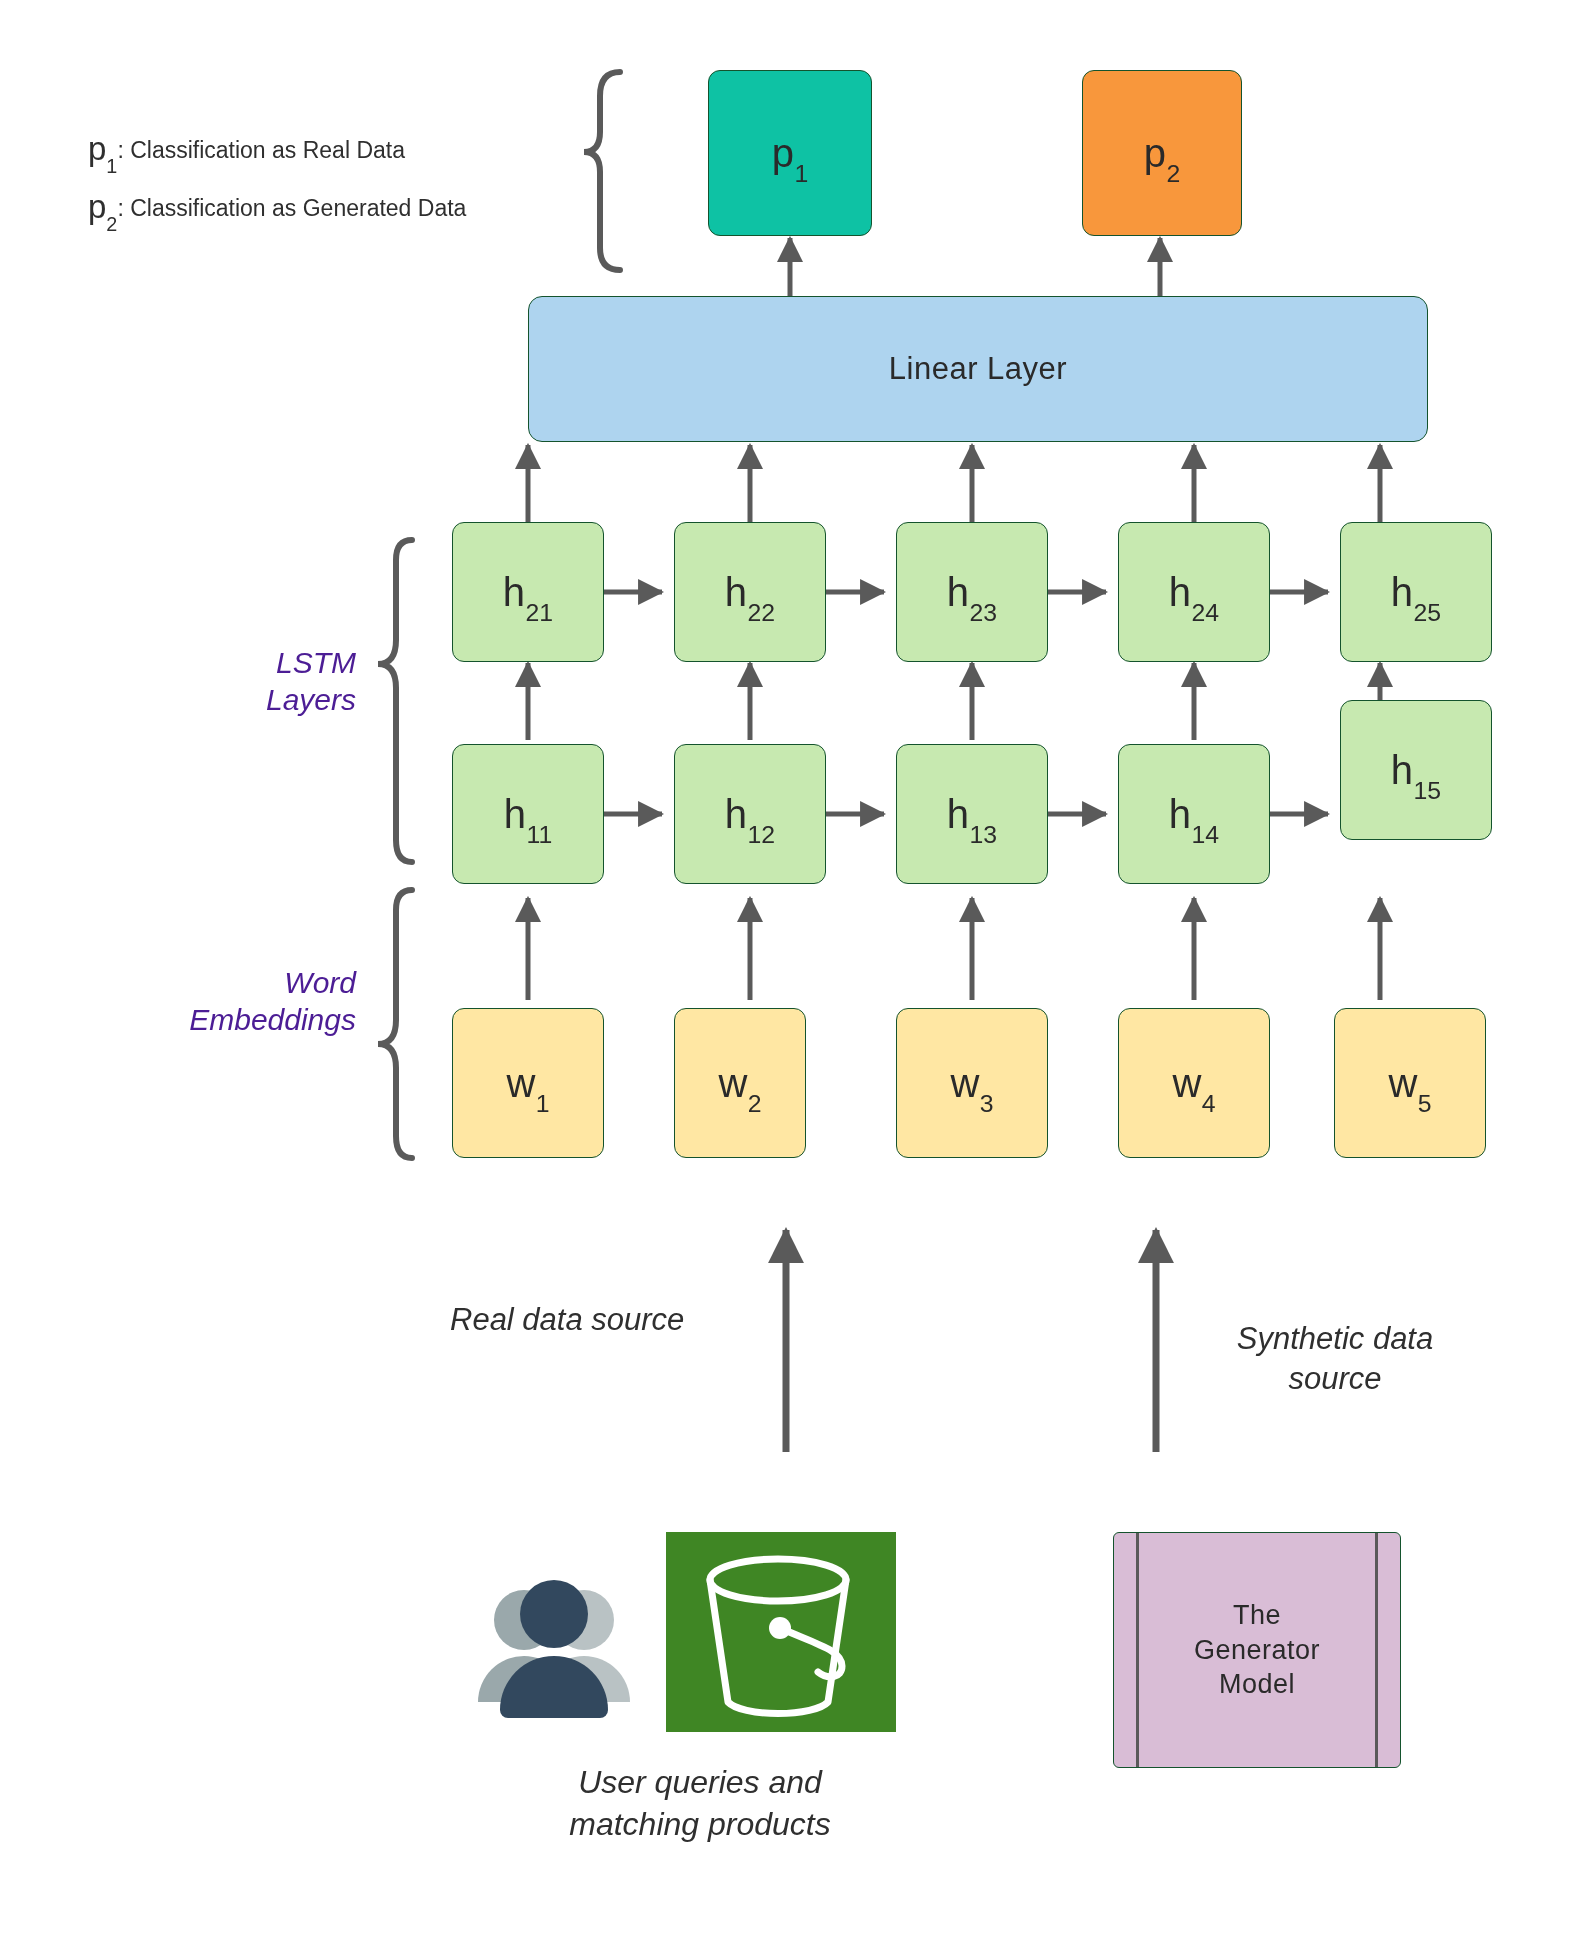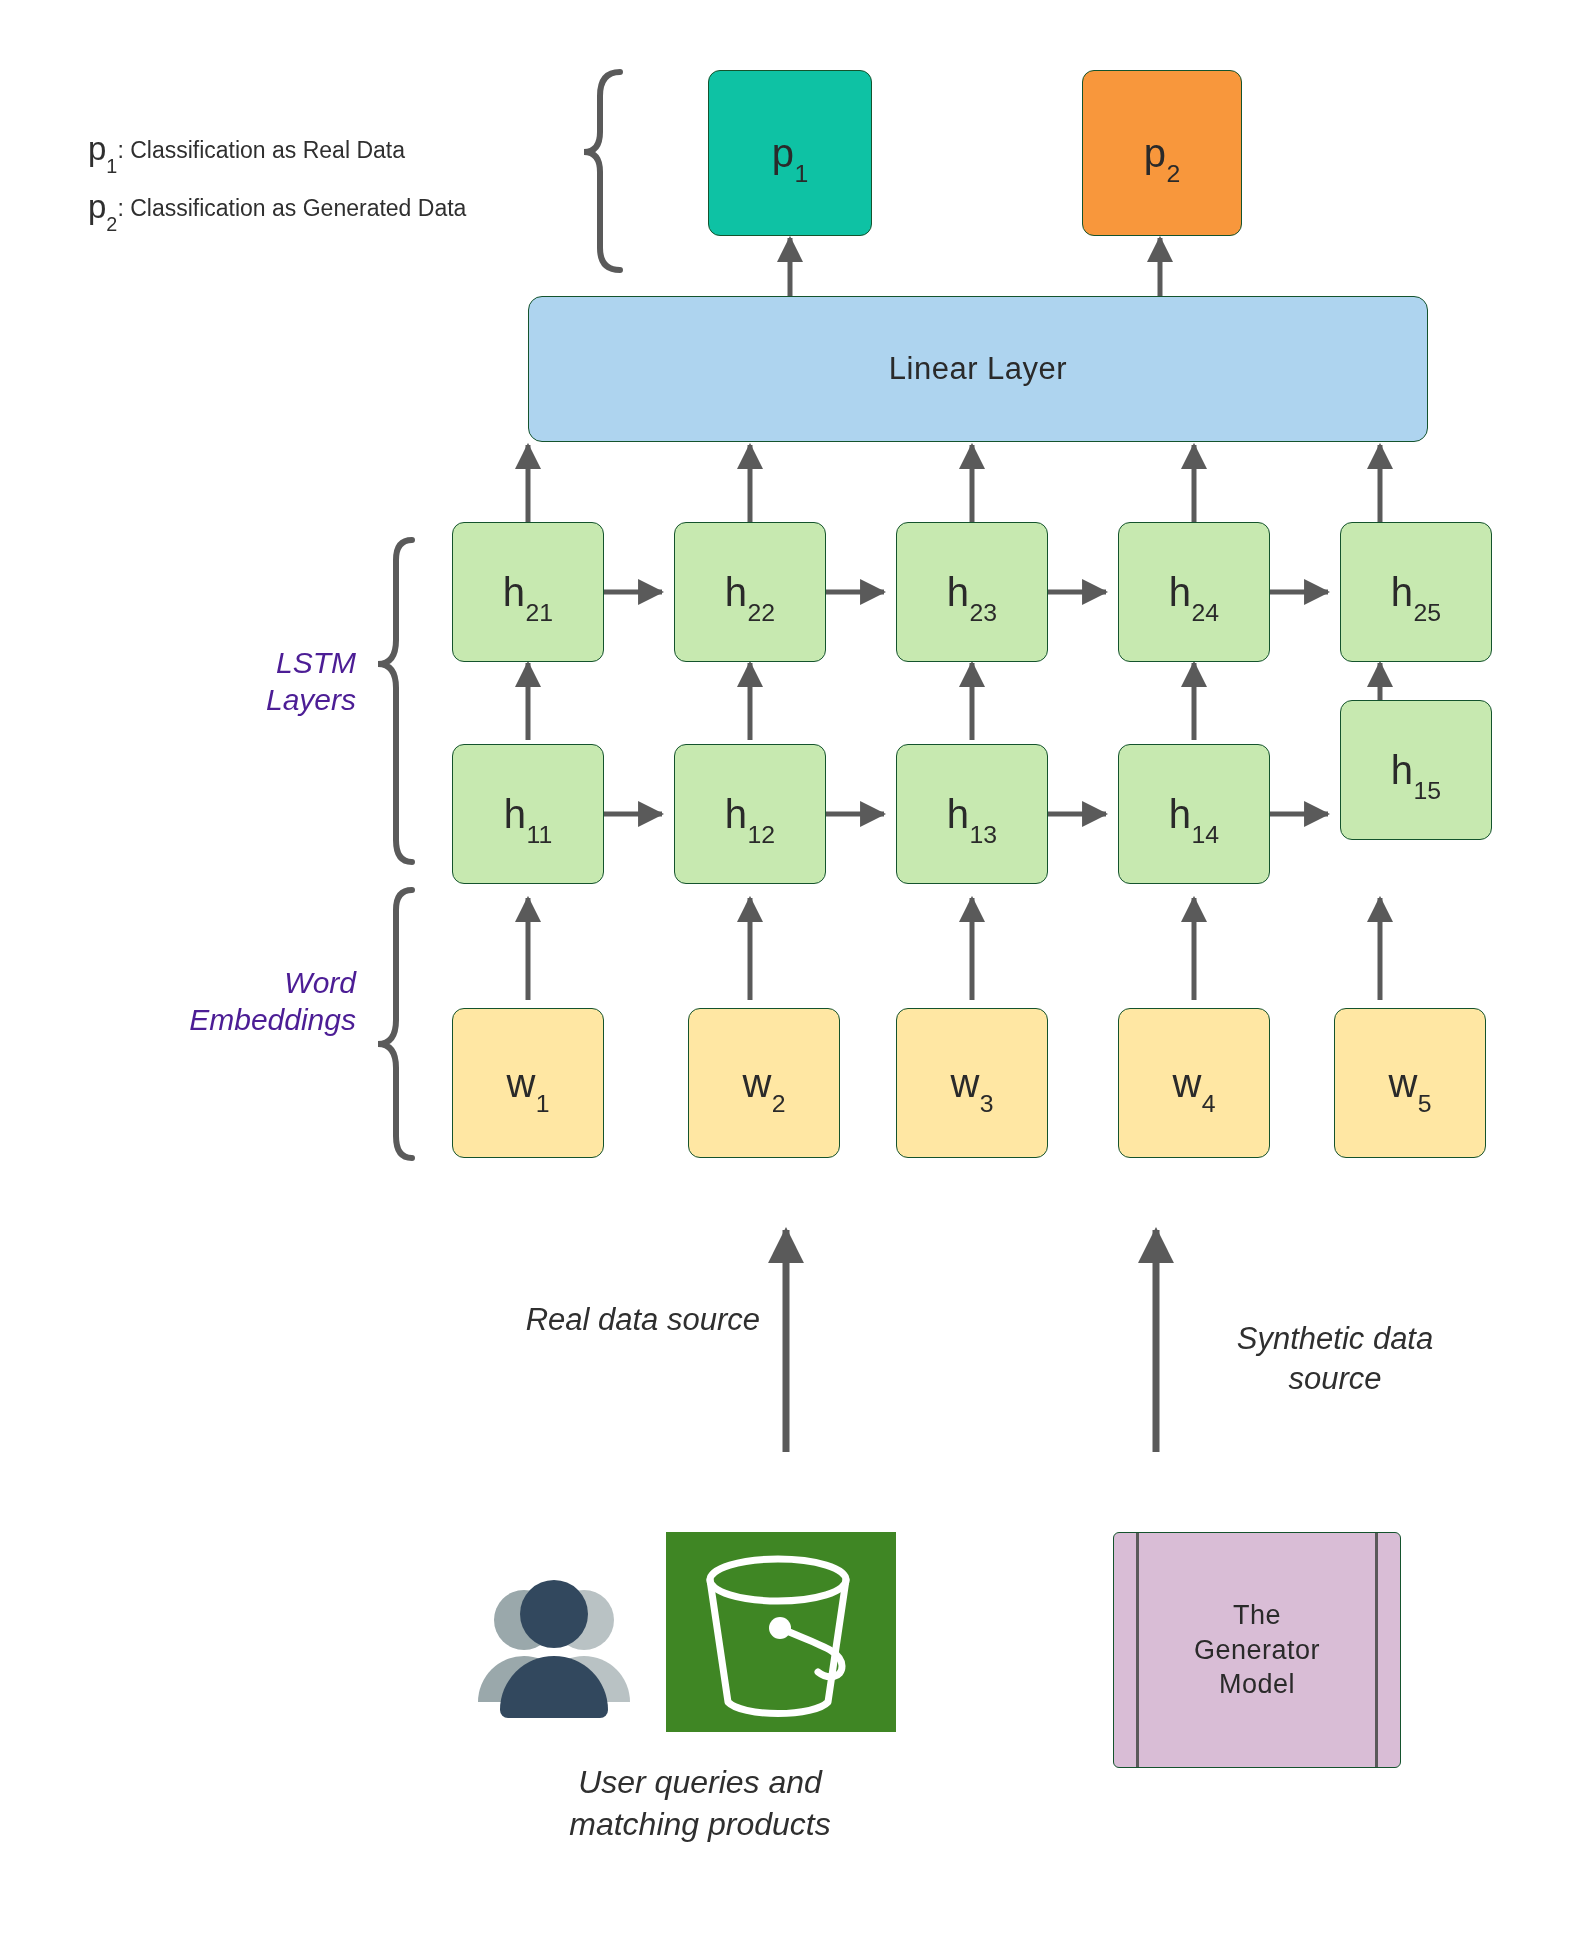--- a/index.html
+++ b/index.html
@@ -232,39 +232,39 @@
   <div class="node node-green" style="left:1118px; top:744px; width:152px; height:140px;">
     <span>h<sub>14</sub></span>
   </div>
   <div class="node node-green" style="left:1340px; top:700px; width:152px; height:140px;">
     <span>h<sub>15</sub></span>
   </div>
 
   <div class="node node-yellow" style="left:452px; top:1008px; width:152px; height:150px;">
     <span>w<sub>1</sub></span>
   </div>
-  <div class="node node-yellow" style="left:674px; top:1008px; width:152px; height:150px;margin-left:14px;">
+  <div class="node node-yellow" style="left:674px; top:1008px; width:132px; height:150px;">
     <span>w<sub>2</sub></span>
   </div>
   <div class="node node-yellow" style="left:896px; top:1008px; width:152px; height:150px;">
     <span>w<sub>3</sub></span>
   </div>
   <div class="node node-yellow" style="left:1118px; top:1008px; width:152px; height:150px;">
     <span>w<sub>4</sub></span>
   </div>
   <div class="node node-yellow" style="left:1334px; top:1008px; width:152px; height:150px;">
     <span>w<sub>5</sub></span>
   </div>
 
   <div class="side-label" style="left:96px; top:645px; width:260px;">LSTM
 Layers</div>
   <div class="side-label" style="left:76px; top:965px; width:280px;">Word
 Embeddings</div>
 
-  <div class="flow-label" style="left:450px; top:1300px; width:310px; text-align:right;">Real data source</div>
+  <div class="flow-label" style="left:450px; top:1300px; width:310px; text-align:left;">Real data source</div>
   <div class="flow-label" style="left:1190px; top:1282px; width:290px; text-align:center;margin-top:37px;">Synthetic data
 source</div>
 
   <svg class="users-icon" style="left:468px; top:1562px;" width="170" height="160" viewBox="0 0 170 160" xmlns="http://www.w3.org/2000/svg">
 
     <circle cx="56" cy="58" r="30" fill="#9aa8ab"></circle>
     <path d="M 10 140 a 46 46 0 0 1 92 0 z" fill="#9aa8ab"></path>
     <circle cx="116" cy="58" r="30" fill="#b9c2c4"></circle>
     <path d="M 70 140 a 46 46 0 0 1 92 0 z" fill="#b9c2c4"></path>
 

